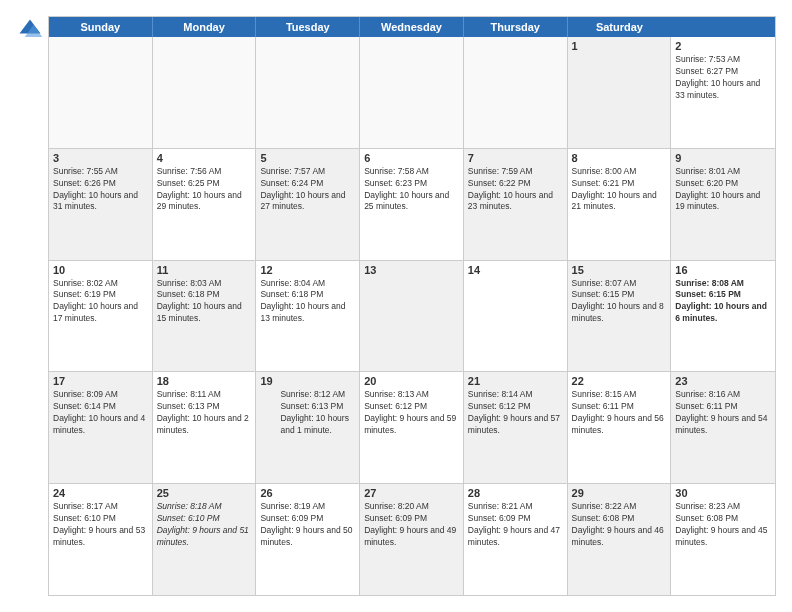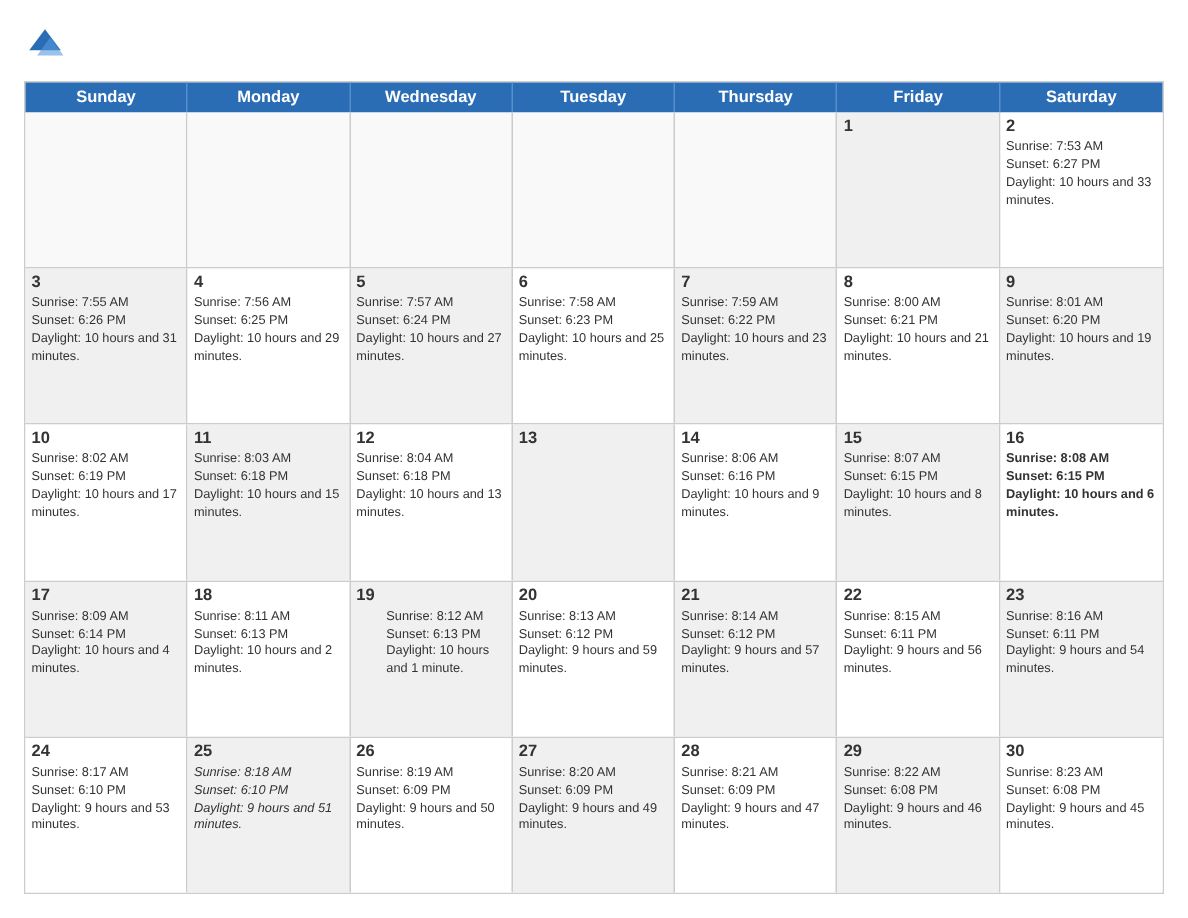--- a/index.html
+++ b/index.html
@@ -8,21 +8,21 @@
       background: #fff;
       width: 792px;
       height: 612px;
       overflow: hidden;
     }
     .page {
       width: 792px;
       height: 612px;
       padding: 16px;
       display: flex;
-      flex-direction: column;
+      flex-direction: row;
     }
     .header {
       display: flex;
       align-items: flex-start;
       justify-content: space-between;
       margin-bottom: 10px;
     }
     .logo {
       display: flex;
       align-items: center;
@@ -125,24 +125,23 @@
     <div class="title-block">
       <div class="month-title"></div>
       <div class="location"></div>
     </div>
   </div>
 
   <div class="calendar">
     <div class="cal-header" id="cal-header">
         <div class="cal-header-cell">Sunday</div>
         <div class="cal-header-cell">Monday</div>
+        <div class="cal-header-cell">Tuesday</div>
         <div class="cal-header-cell">Wednesday</div>
-        <div class="cal-header-cell">Tuesday</div>
         <div class="cal-header-cell">Thursday</div>
-        <div class="cal-header-cell">Friday</div>
         <div class="cal-header-cell">Saturday</div>
       </div>
     <div class="cal-body" id="cal-body">
         <div class="cal-row">
           <div class="cal-cell empty"></div>
           <div class="cal-cell empty"></div>
           <div class="cal-cell empty"></div>
           <div class="cal-cell empty"></div>
           <div class="cal-cell empty"></div>
           <div class="cal-cell shaded">
@@ -216,23 +215,20 @@
             <div class="day-num">12</div>
             <div class="cell-info" style="white-space: pre-line;">Sunrise: 8:04 AM
 Sunset: 6:18 PM
 Daylight: 10 hours and 13 minutes.</div>
           </div>
           <div class="cal-cell shaded">
             <div class="day-num">13</div>
           </div>
           <div class="cal-cell">
             <div class="day-num">14</div>
-            <div class="cell-info" style="white-space: pre-line;">Sunrise: 8:06 AM
-Sunset: 6:16 PM
-Daylight: 10 hours and 9 minutes.</div>
           </div>
           <div class="cal-cell shaded">
             <div class="day-num">15</div>
             <div class="cell-info" style="white-space: pre-line;">Sunrise: 8:07 AM
 Sunset: 6:15 PM
 Daylight: 10 hours and 8 minutes.</div>
           </div>
           <div class="cal-cell">
             <div class="day-num">16</div>
             <div class="cell-info" style="white-space: pre-line; font-weight: bold;">Sunrise: 8:08 AM

